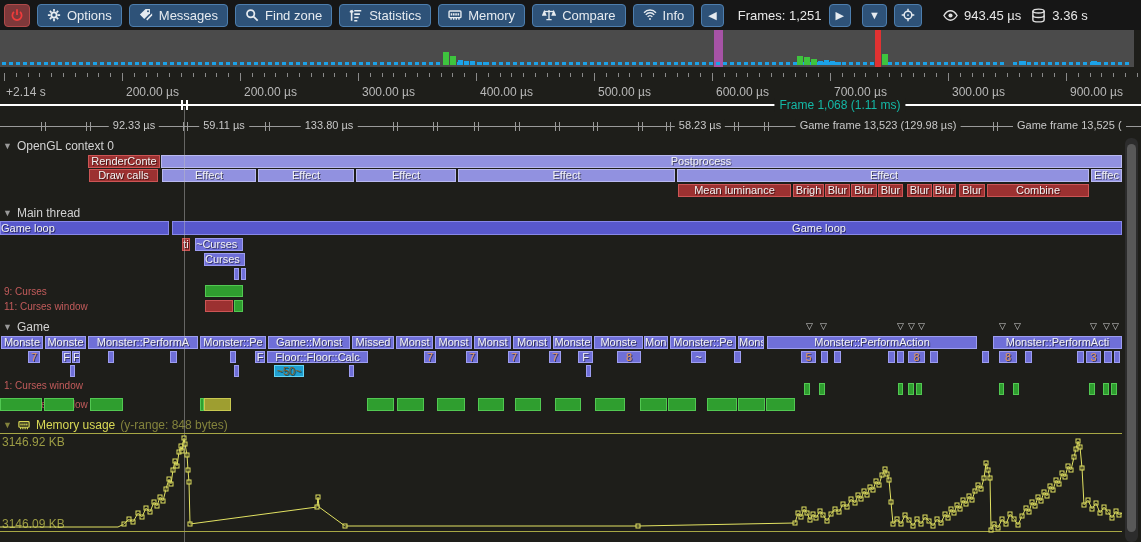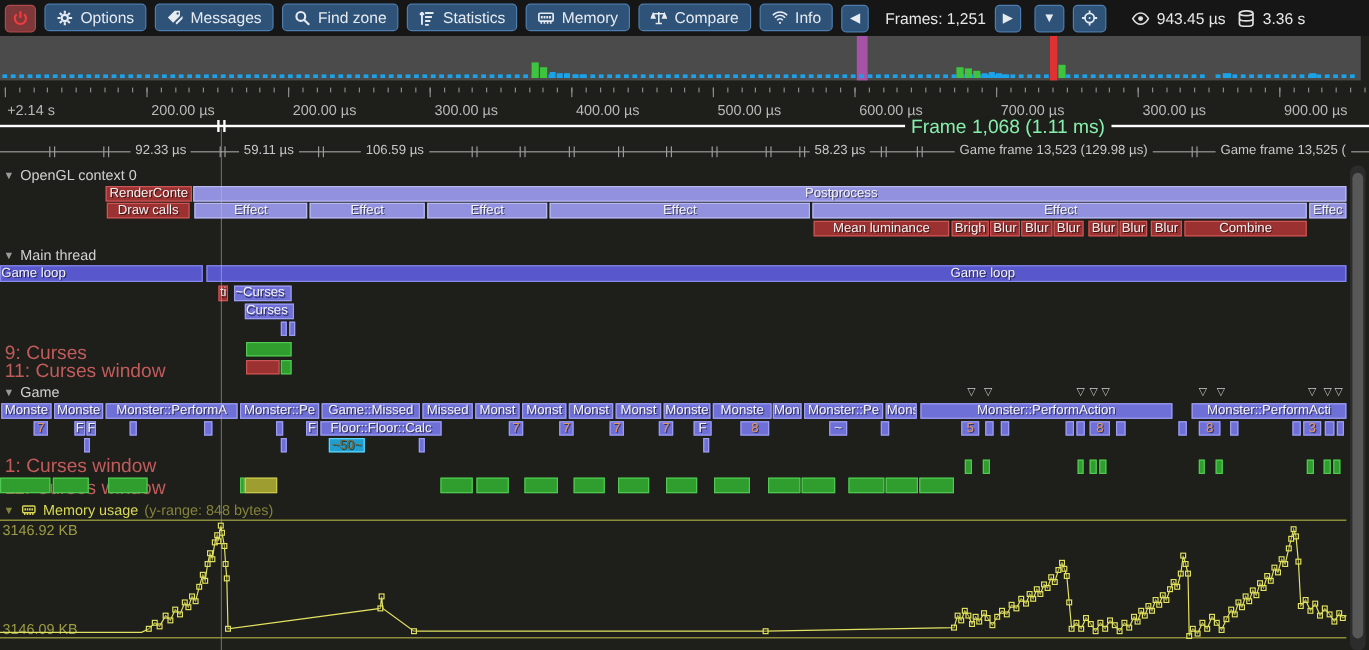--- a/index.html
+++ b/index.html
@@ -16,24 +16,24 @@
   .tb-text{color:#e8e8e8;font-size:13px;margin:0 7px;white-space:nowrap;}
   .tb-stat{display:inline-flex;align-items:flex-start;gap:6px;color:#e8e8e8;font-size:13px;margin-left:14px;white-space:nowrap;}
   .tb-stat .ticon{display:inline-flex;width:15px;height:15px;color:#e0e0e0;}
   .tri{font-size:11px;line-height:1;}
   .axis-label{position:absolute;color:#b9b9b9;font-size:12px;white-space:nowrap;}
   .zone-text{position:relative;display:block;width:100%;height:100%;overflow:hidden;
              font-size:11px;line-height:12px;color:#f2f2f2;text-shadow:1px 1px 0 rgba(0,0,0,.55);
              text-align:center;white-space:nowrap;}
   .hdr{position:absolute;display:flex;align-items:center;gap:5px;font-size:12px;color:#d2d2d2;white-space:nowrap;}
   .hdr .caret{color:#9a9a9a;font-size:9px;}
-  .lockl{position:absolute;font-size:16px;color:#c25b5b;white-space:nowrap;}
+  .lockl{position:absolute;font-size:10px;color:#c25b5b;white-space:nowrap;}
   .mlabel{position:absolute;font-size:12px;color:#9c9c44;white-space:nowrap;}
   .flabel{position:absolute;transform:translateX(-50%);background:#1e1e1a;padding:0 5px;
-          color:#86efac;font-size:16px;white-space:nowrap;text-align:center;}
+          color:#14b8a6;font-size:12px;white-space:nowrap;text-align:center;}
   .ilabel{position:absolute;background:#1e1e1a;padding:0 4px;color:#c8c8c8;font-size:11px;white-space:nowrap;}
   .marker{position:absolute;color:#cfcfcf;font-size:9px;line-height:9px;}
   svg.icon{width:100%;height:100%;}
 </style>
 </head>
 <body>
 
 <div class="app">
   <div class="toolbar">
     <button class="tbtn power">
@@ -474,21 +474,21 @@
       <div style="position: absolute; left: 666px; top: 122px; width: 1px; height: 9px; background: rgb(154, 154, 154);"></div>
       <div style="position: absolute; left: 670px; top: 122px; width: 1px; height: 9px; background: rgb(154, 154, 154);"></div>
       <div style="position: absolute; left: 734px; top: 122px; width: 1px; height: 9px; background: rgb(154, 154, 154);"></div>
       <div style="position: absolute; left: 738px; top: 122px; width: 1px; height: 9px; background: rgb(154, 154, 154);"></div>
       <div style="position: absolute; left: 764px; top: 122px; width: 1px; height: 9px; background: rgb(154, 154, 154);"></div>
       <div style="position: absolute; left: 768px; top: 122px; width: 1px; height: 9px; background: rgb(154, 154, 154);"></div>
       <div style="position: absolute; left: 993px; top: 122px; width: 1px; height: 9px; background: rgb(154, 154, 154);"></div>
       <div style="position: absolute; left: 997px; top: 122px; width: 1px; height: 9px; background: rgb(154, 154, 154);"></div>
       <div class="ilabel" style="position: absolute; top: 119px; left: 134px; transform: translateX(-50%);">92.33 µs</div>
       <div class="ilabel" style="position: absolute; top: 119px; left: 224px; transform: translateX(-50%);">59.11 µs</div>
-      <div class="ilabel" style="position: absolute; top: 119px; left: 329px; transform: translateX(-50%);">106.59 µs</div>
+      <div class="ilabel" style="position: absolute; top: 119px; left: 329px; transform: translateX(-50%);">133.80 µs</div>
       <div class="ilabel" style="position: absolute; top: 119px; left: 700px; transform: translateX(-50%);">58.23 µs</div>
       <div class="ilabel" style="position: absolute; top: 119px; left: 878px; transform: translateX(-50%);">Game frame 13,523 (129.98 µs)</div>
       <div class="ilabel" style="position: absolute; top: 119px; left: 1013px;">Game frame 13,525 (</div>
       <div class="hdr" style="position: absolute; left: 3px; top: 139px;">
         <span class="caret">▼</span>
         <span>OpenGL context 0</span>
       </div>
       <div class="hdr" style="position: absolute; left: 3px; top: 206px;">
         <span class="caret">▼</span>
         <span>Main thread</span>
@@ -601,21 +601,21 @@
       <div style="position: absolute; left: 45px; top: 336px; width: 41px; height: 13px; background: rgb(111, 111, 216); border: 1px solid rgb(157, 157, 240); box-sizing: border-box;">
         <span class="zone-text" style="line-height: 11px;">Monste</span>
       </div>
       <div style="position: absolute; left: 88px; top: 336px; width: 110px; height: 13px; background: rgb(111, 111, 216); border: 1px solid rgb(157, 157, 240); box-sizing: border-box;">
         <span class="zone-text" style="line-height: 11px;">Monster::PerformA</span>
       </div>
       <div style="position: absolute; left: 200px; top: 336px; width: 66px; height: 13px; background: rgb(111, 111, 216); border: 1px solid rgb(157, 157, 240); box-sizing: border-box;">
         <span class="zone-text" style="line-height: 11px;">Monster::Pe</span>
       </div>
       <div style="position: absolute; left: 268px; top: 336px; width: 82px; height: 13px; background: rgb(111, 111, 216); border: 1px solid rgb(157, 157, 240); box-sizing: border-box;">
-        <span class="zone-text" style="line-height: 11px;">Game::Missed</span>
+        <span class="zone-text" style="line-height: 11px;">Game::Monst</span>
       </div>
       <div style="position: absolute; left: 352px; top: 336px; width: 42px; height: 13px; background: rgb(111, 111, 216); border: 1px solid rgb(157, 157, 240); box-sizing: border-box;">
         <span class="zone-text" style="line-height: 11px;">Missed</span>
       </div>
       <div style="position: absolute; left: 396px; top: 336px; width: 37px; height: 13px; background: rgb(111, 111, 216); border: 1px solid rgb(157, 157, 240); box-sizing: border-box;">
         <span class="zone-text" style="line-height: 11px;">Monst</span>
       </div>
       <div style="position: absolute; left: 435px; top: 336px; width: 37px; height: 13px; background: rgb(111, 111, 216); border: 1px solid rgb(157, 157, 240); box-sizing: border-box;">
         <span class="zone-text" style="line-height: 11px;">Monst</span>
       </div>

